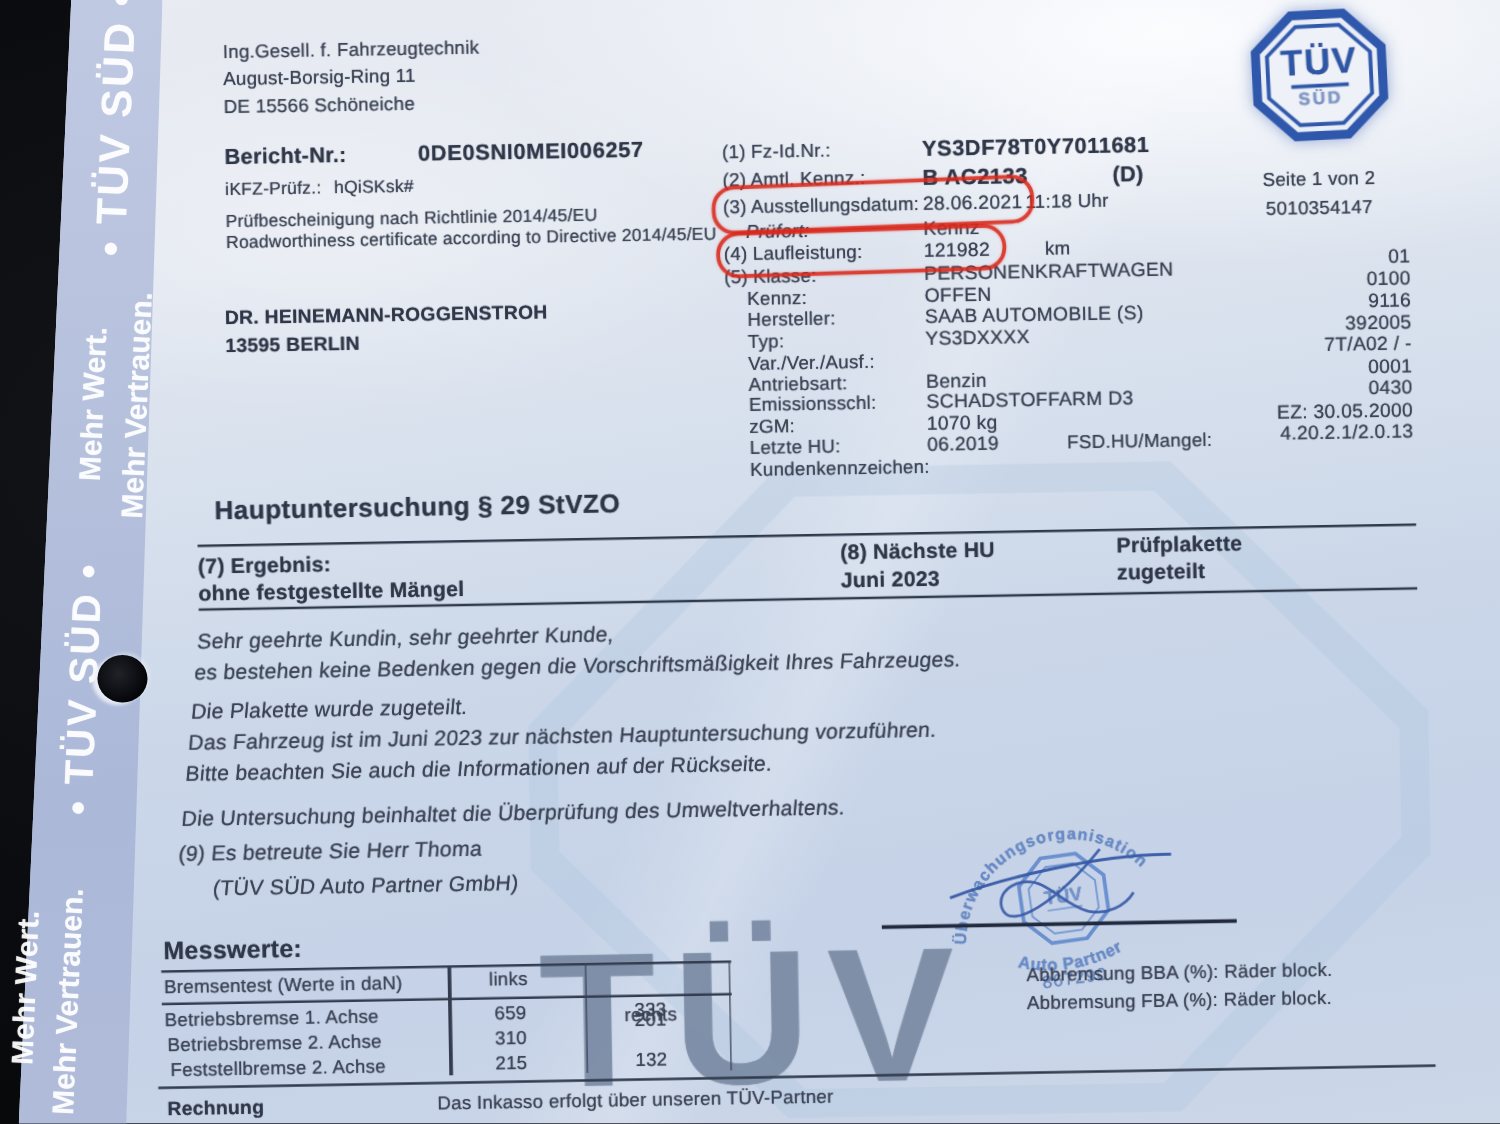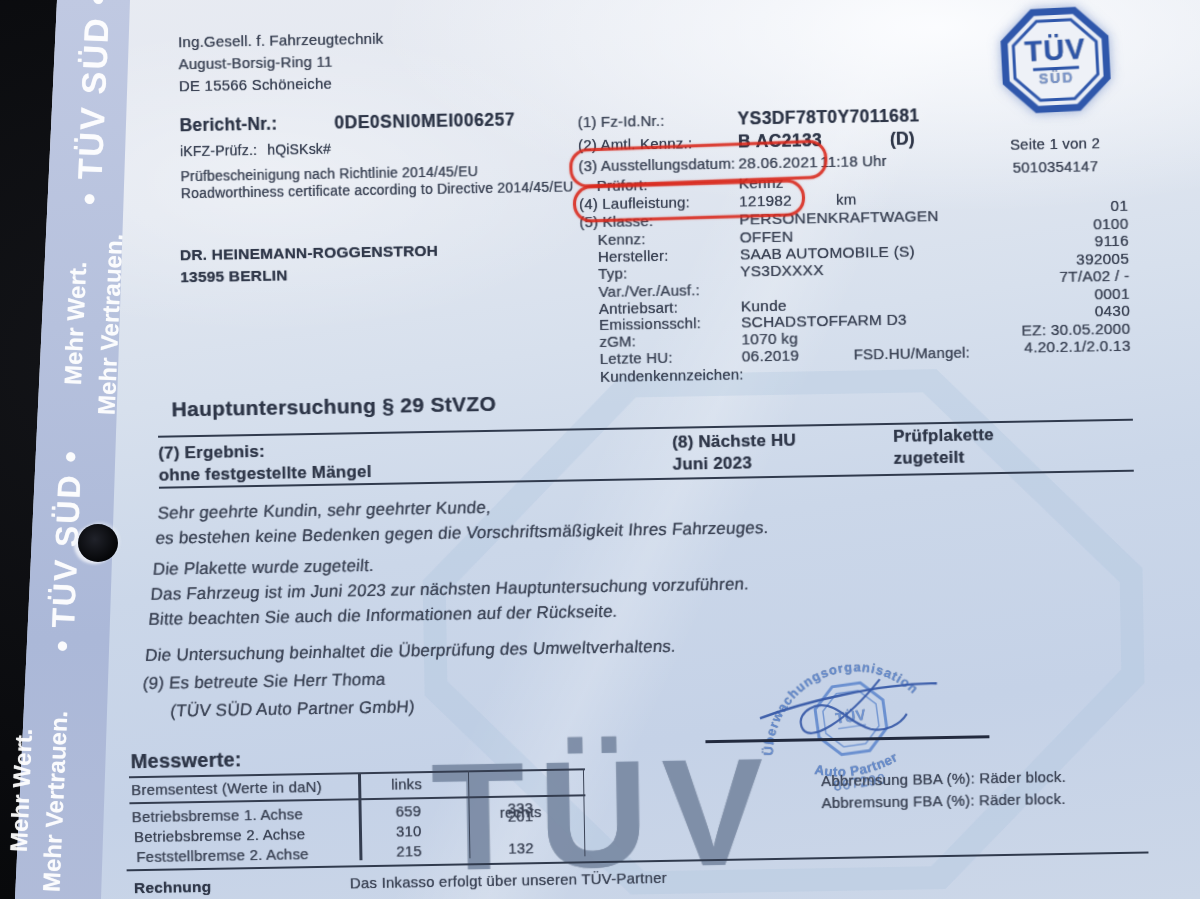--- a/index.html
+++ b/index.html
@@ -130,21 +130,21 @@
       <span class="lab">(2) Amtl. Kennz.:</span>
       <span class="val big">B AC2133</span>
       <span class="ex b" style="left:312px;top:-2px;font-size:17.5px;">(D)</span>
     </div>
     <div class="frow" style="top:157px;">
       <span class="lab">(3) Ausstellungsdatum:</span>
       <span class="val">28.06.2021</span>
       <span class="ex" style="left:242px;">11:18 Uhr</span>
     </div>
     <div class="frow" style="top:177px;">
-      <span class="lab" style="left:18px;">Prüfort:</span>
+      <span class="lab" style="left:18px;font-style:italic;">Prüfort:</span>
       <span class="val">Kennz</span>
     </div>
     <div class="frow" style="top:195px;">
       <span class="lab">(4) Laufleistung:</span>
       <span class="val">121982</span>
       <span class="ex" style="left:257px;">km</span>
     </div>
     <div class="frow" style="top:213px;">
       <span class="lab">(5) Klasse:</span>
       <span class="val">PERSONENKRAFTWAGEN</span>
@@ -159,21 +159,21 @@
     </div>
     <div class="frow" style="top:265px;">
       <span class="lab" style="left:18px;">Typ:</span>
       <span class="val">YS3DXXXX</span>
     </div>
     <div class="frow" style="top:283px;">
       <span class="lab" style="left:18px;">Var./Ver./Ausf.:</span>
     </div>
     <div class="frow" style="top:300px;">
       <span class="lab" style="left:18px;">Antriebsart:</span>
-      <span class="val">Kunde</span>
+      <span class="val">Benzin</span>
     </div>
     <div class="frow" style="top:316px;">
       <span class="lab" style="left:18px;">Emissionsschl:</span>
       <span class="val">SCHADSTOFFARM D3</span>
     </div>
     <div class="frow" style="top:333px;">
       <span class="lab" style="left:18px;">zGM:</span>
       <span class="val">1070 kg</span>
     </div>
     <div class="frow" style="top:350px;">

